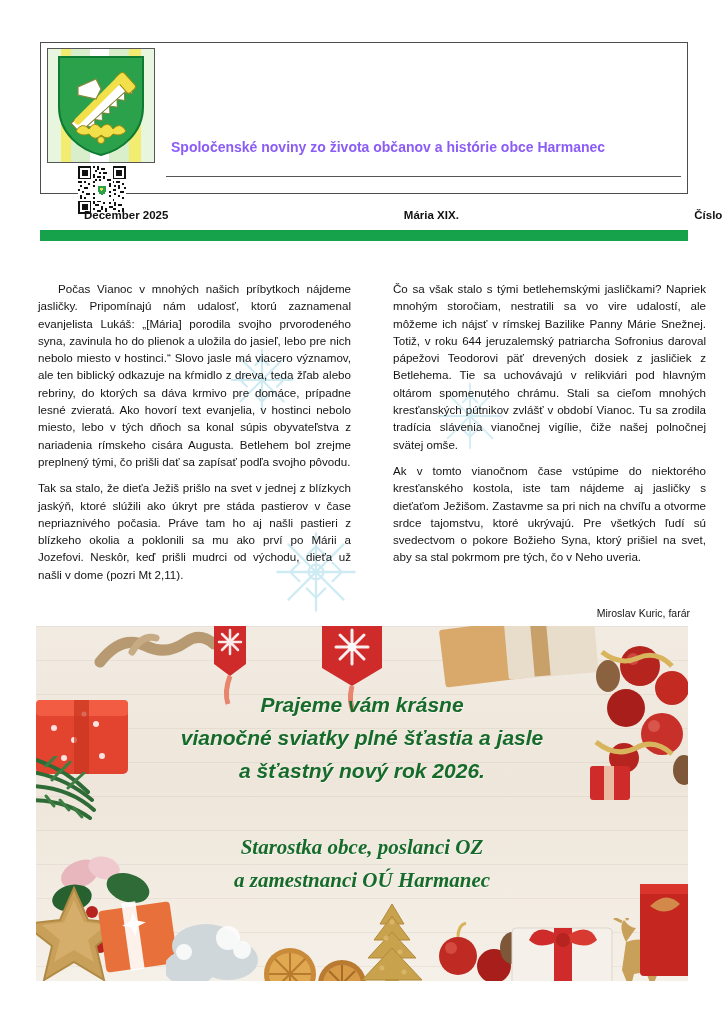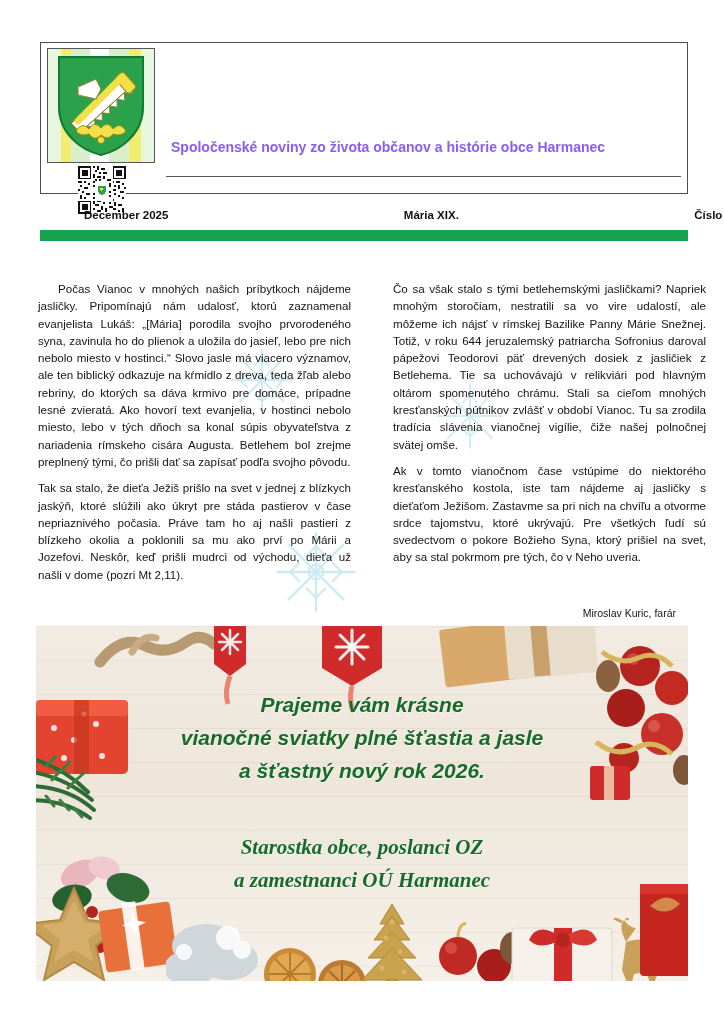--- a/index.html
+++ b/index.html
@@ -167,21 +167,21 @@
     color: #141414;
     hyphens: manual;
   }
   .col-left  { left: 0; }
   .col-right { left: 335px; margin-left: 20px; }
   .col p { margin: 0 0 9px 0; }
   .col p.indent { text-indent: 20px; }
 
   .byline {
     position: absolute;
-    left: 325px;
+    left: 339px;
     top: 327px;
     width: 313px;
     text-align: right;
     font-size: 10.5px;
     color: #141414;
   }
 
   
   .snow {
     position: absolute;

